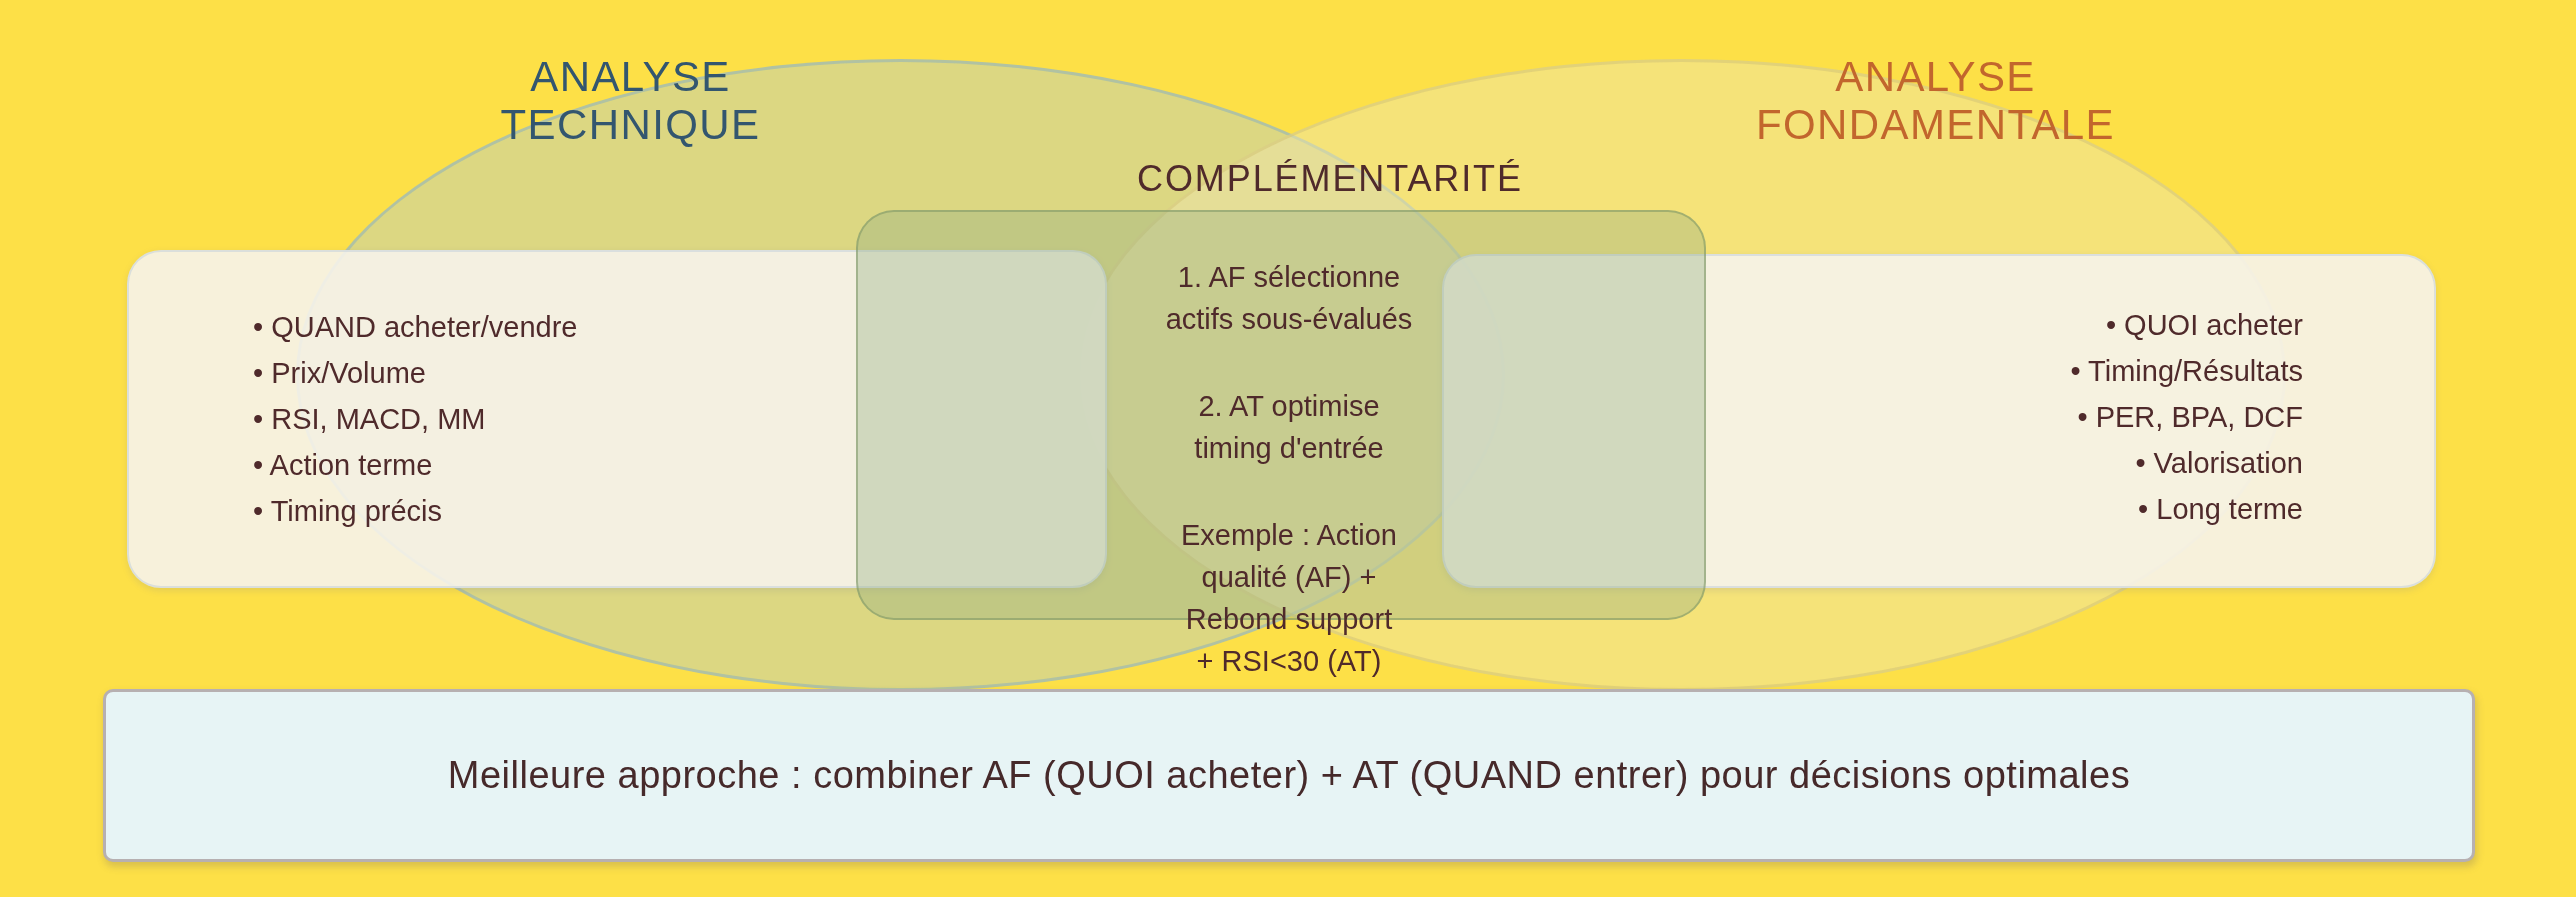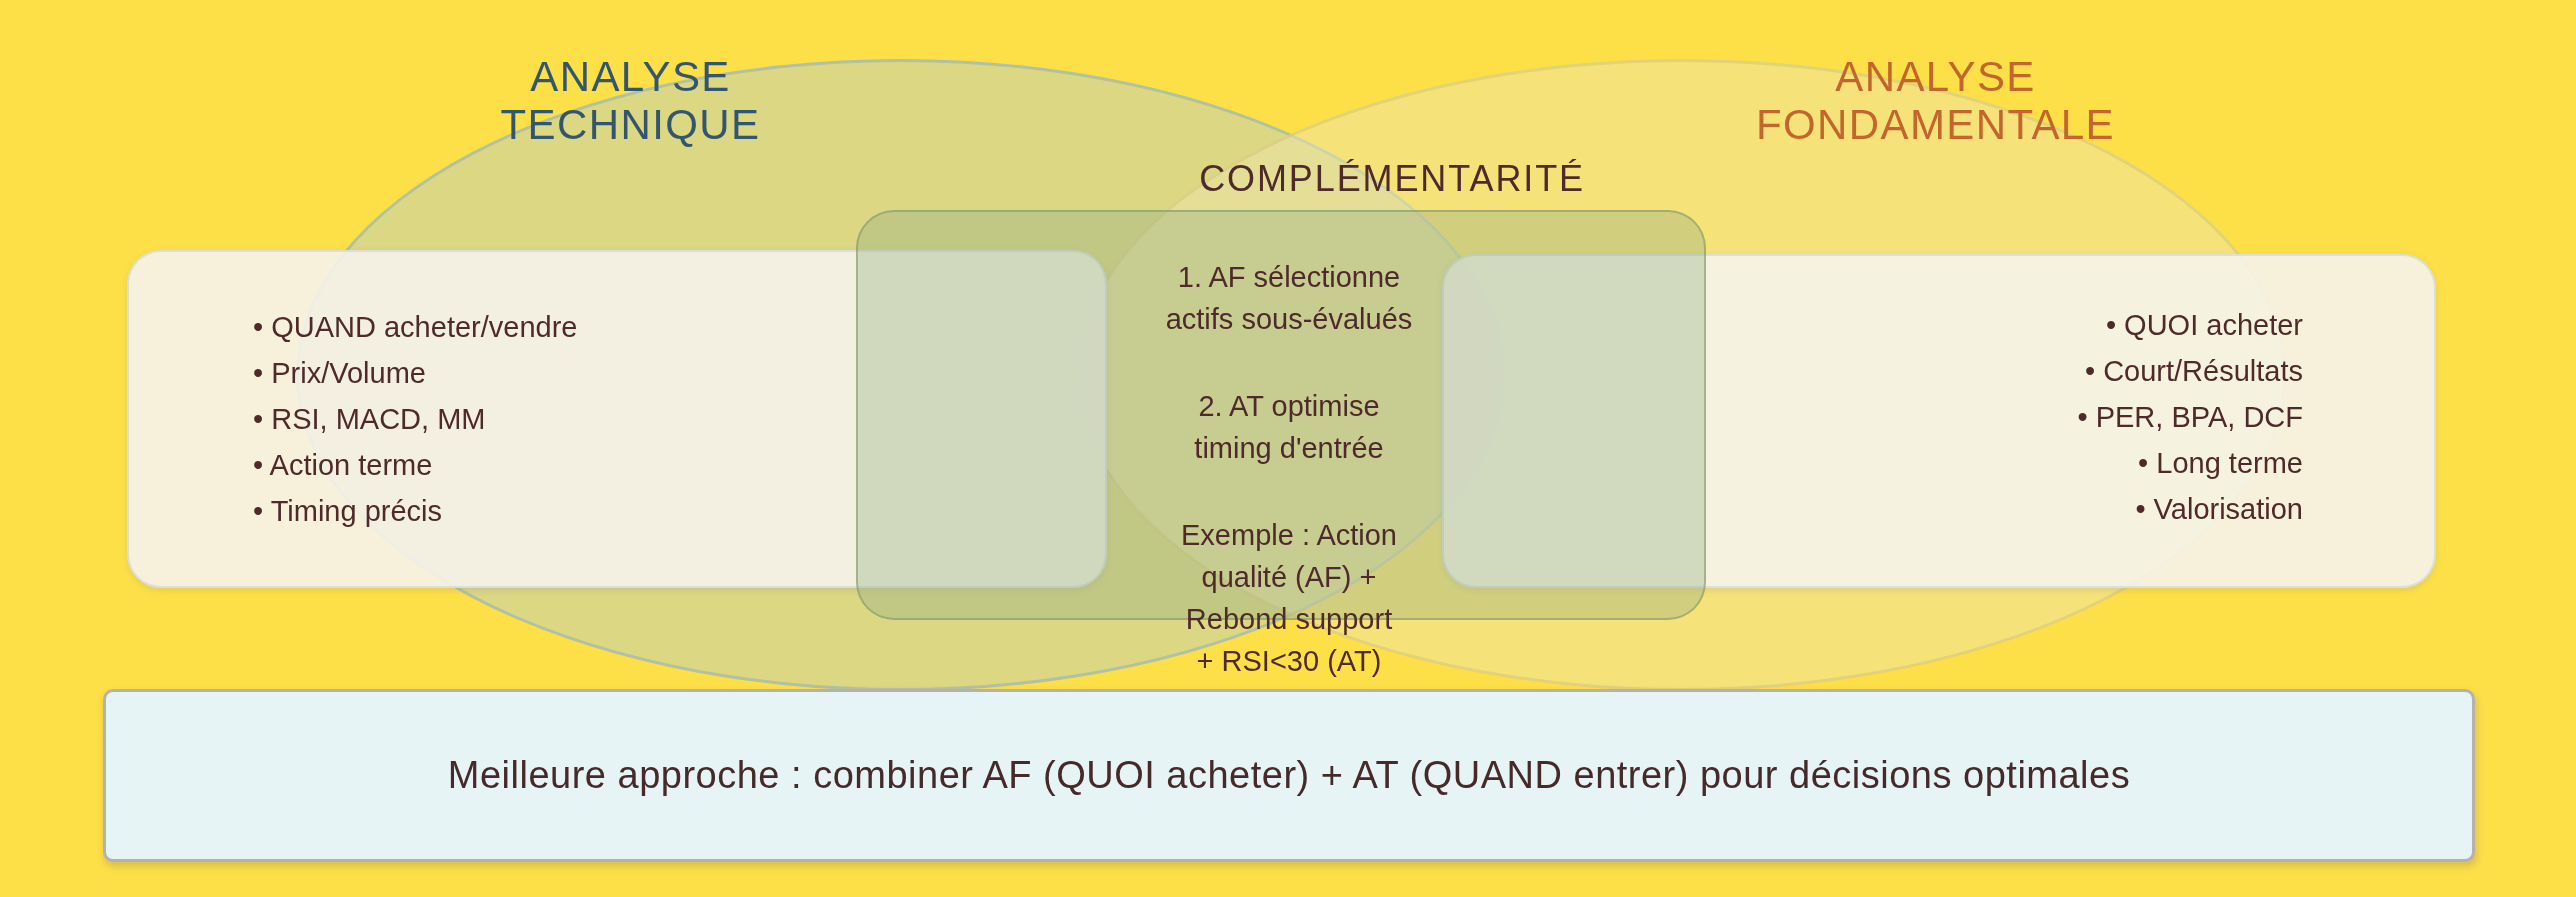--- a/index.html
+++ b/index.html
@@ -61,22 +61,22 @@
     top:53px;width:573px;
     text-align:center;
     font-size:42px;line-height:48px;
     letter-spacing:1.4px;
     font-weight:400;
   }
   .title.technical{left:344px;color:var(--blue-title);}
   .title.fundamental{left:1649px;color:var(--orange-title);}
   .center-title{
     position:absolute;
-    left:993px;top:158px;width:592px;
-    text-align:right;
+    left:1034px;top:158px;width:592px;
+    text-align:center;
     font-size:36px;line-height:42px;
     letter-spacing:1.9px;
     color:var(--maroon);
   }
   .center-text{
     position:absolute;
     left:993px;top:244px;width:592px;
     text-align:center;
     font-size:29px;line-height:42px;
     color:var(--maroon);
@@ -154,24 +154,24 @@
   <div class="bullet-list left">
       <div class="bullet-line">• QUAND acheter/vendre</div>
       <div class="bullet-line">• Prix/Volume</div>
       <div class="bullet-line">• RSI, MACD, MM</div>
       <div class="bullet-line">• Action terme</div>
       <div class="bullet-line">• Timing précis</div>
     </div>
 
   <div class="bullet-list right">
       <div class="bullet-line">• QUOI acheter</div>
-      <div class="bullet-line">• Court/Résultats</div>
+      <div class="bullet-line">• Timing/Résultats</div>
       <div class="bullet-line">• PER, BPA, DCF</div>
+      <div class="bullet-line">• Valorisation</div>
       <div class="bullet-line">• Long terme</div>
-      <div class="bullet-line">• Valorisation</div>
     </div>
 
   <div class="banner">
     <div class="banner-text">Meilleure approche : combiner AF (QUOI acheter) + AT (QUAND entrer) pour décisions optimales</div>
   </div>
 
 </div>
 
 
 </body></html>

